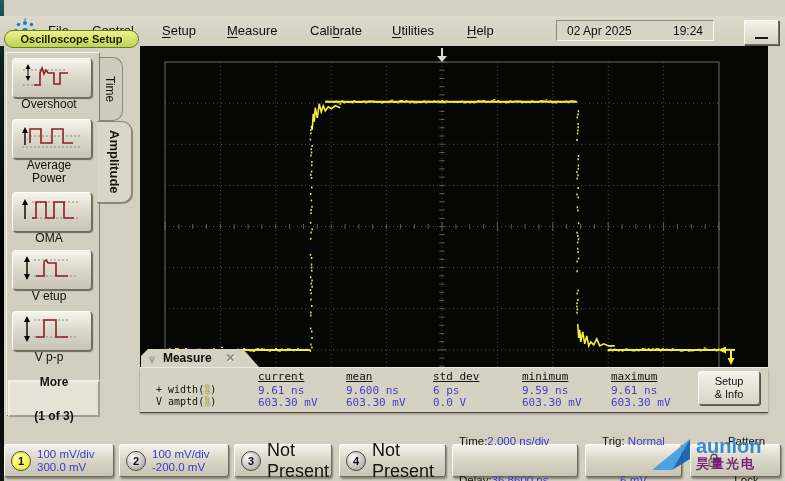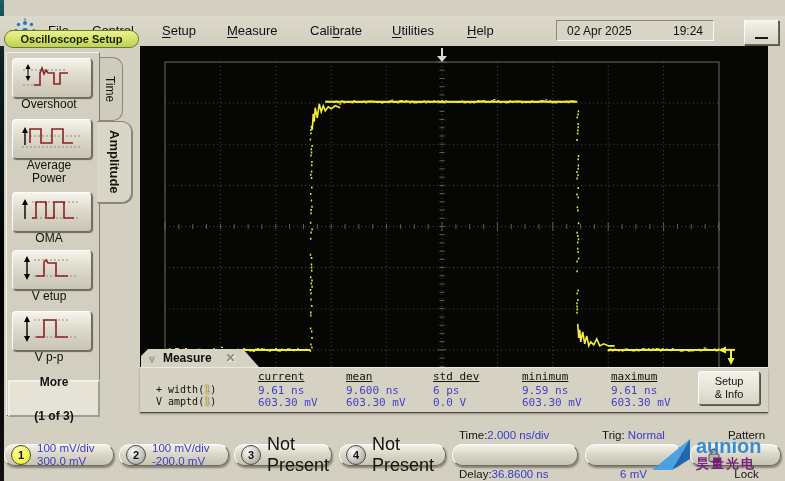--- a/index.html
+++ b/index.html
@@ -61,21 +61,21 @@
   .m-head{position:absolute;font-size:11px;color:#14140c;text-decoration:underline;}
   .m-label{position:absolute;font-size:10px;color:#14140c;white-space:pre;}
   .m-val{position:absolute;font-size:11px;color:#4343c6;white-space:pre;}
   .src-num{color:#e7d71f;text-shadow:0 0 2px #222;}
   #setup-btn{position:absolute;left:558px;top:3px;width:60px;height:32px;
     background:linear-gradient(#f4f2ea,#d8d4c6);border:1px solid;
     border-color:#fdfcf8 #6f6b5c #6f6b5c #fdfcf8;box-shadow:1px 1px 0 #55524a;border-radius:3px;
     font-family:"Liberation Sans",sans-serif;font-size:11px;color:#111;
     display:flex;flex-direction:column;align-items:center;justify-content:center;line-height:13px;}
   
-  .bot-btn{position:absolute;top:444px;height:22px;border-radius:10px;
+  .bot-btn{position:absolute;top:444px;height:33px;border-radius:3px;
     background:linear-gradient(#f4f2ea,#dbd7c9 45%,#c8c4b4);
     border:1px solid;border-color:#fdfcf8 #6f6b5c #6f6b5c #fdfcf8;box-shadow:1px 2px 2px rgba(70,66,54,.55);
     display:flex;align-items:center;box-sizing:border-box;padding:0 6px;gap:6px;}
   .ch-circle{width:18px;height:18px;border-radius:50%;border:1px solid #4c4a40;flex:0 0 auto;
     display:flex;align-items:center;justify-content:center;font-size:11px;font-weight:bold;color:#111;}
   .ch-circle.on{background:radial-gradient(circle at 35% 30%,#ffff9a,#ecec22);}
   .ch-circle.off{background:radial-gradient(circle at 35% 30%,#fcfcfc,#9a988e);}
   .ch-text{font-size:11.5px;line-height:13px;color:#3a3ac8;white-space:pre;}
   .ch-text .k{color:#14140c;}
   .np{font-size:18px;color:#14140c;}

